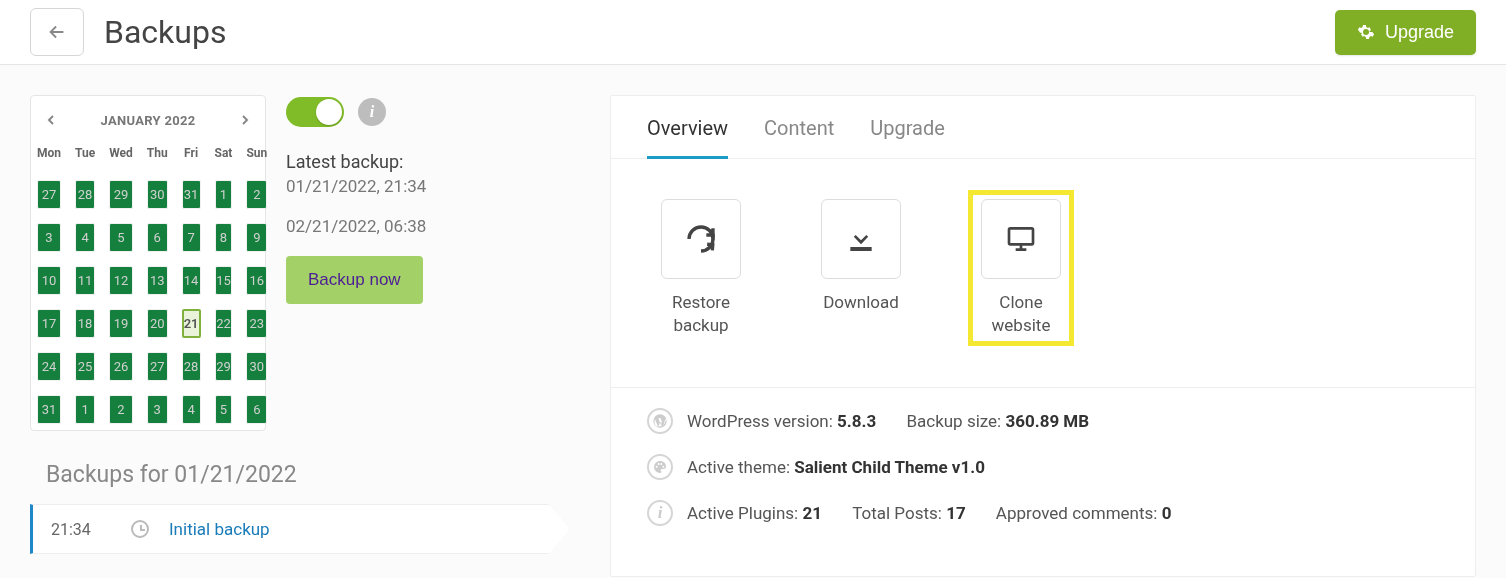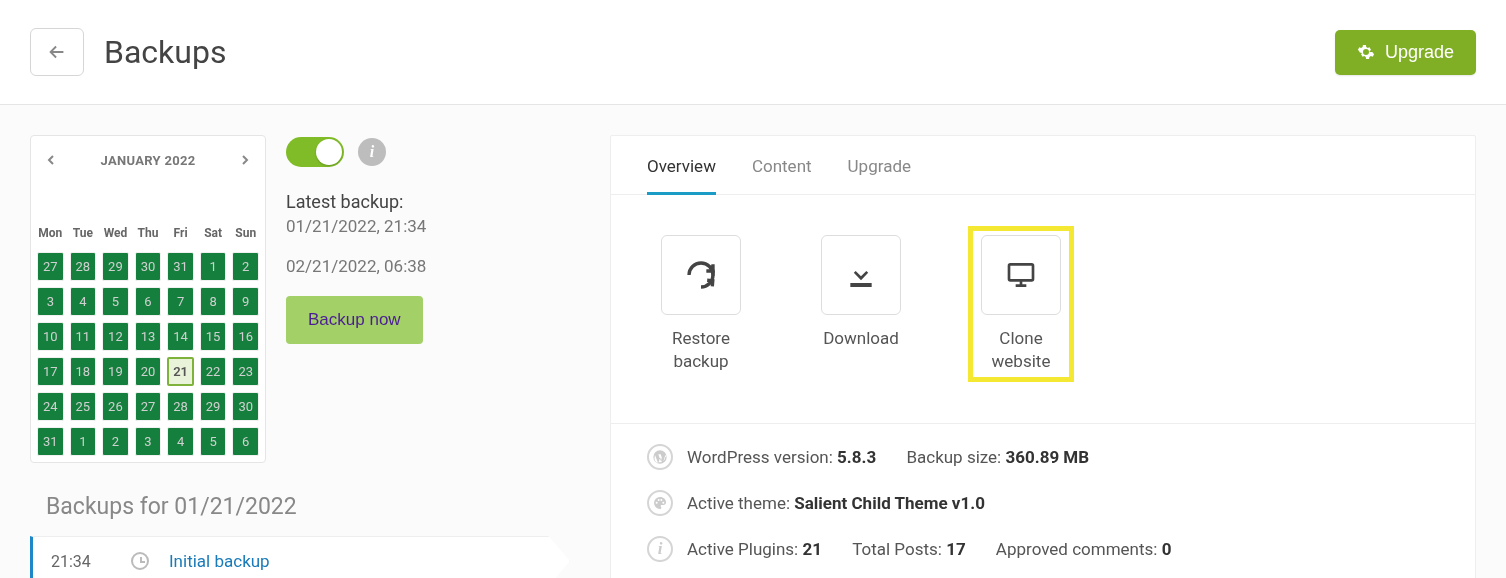--- a/index.html
+++ b/index.html
@@ -1,34 +1,34 @@
 <!DOCTYPE html>
 <html><head>
 <meta charset="utf-8">
 <style>
 * { margin: 0; padding: 0; box-sizing: border-box; }
 body { font-family: -apple-system, BlinkMacSystemFont, "Segoe UI", Roboto, "Helvetica Neue", Arial, sans-serif; background: #fbfbfb; color: #333; width: 1506px; }
-.header { background: #fff; border-bottom: 1px solid #e5e5e5; padding: 28px 30px; display: flex; align-items: center; justify-content: space-between; }
+.header { background: #fff; border-bottom: 1px solid #e5e5e5; padding: 8px 30px; display: flex; align-items: center; justify-content: space-between; }
 .header-left { display: flex; align-items: center; gap: 20px; }
 .back-btn { width: 54px; height: 48px; border: 1px solid #d6d6d6; border-radius: 6px; background: #fff; display: flex; align-items: center; justify-content: center; cursor: pointer; }
 .back-btn svg { width: 22px; height: 22px; }
 .page-title { font-size: 32px; font-weight: 400; color: #444; }
 .upgrade-btn { background: #80af26; color: #fff; border: none; border-radius: 5px; padding: 12px 22px; font-size: 18px; display: flex; align-items: center; gap: 10px; cursor: pointer; box-shadow: 0 1px 2px rgba(0,0,0,.1); }
 .upgrade-btn svg { width: 18px; height: 18px; }
 
 .content { display: flex; padding: 30px; gap: 40px; align-items: flex-start; }
 .left-col { width: 540px; }
 .right-col { flex: 1; background: #fff; border: 1px solid #eee; border-radius: 2px; }
 
 .cal-row { display: flex; align-items: flex-start; gap: 20px; }
 .calendar { width: 236px; background: #fff; border: 1px solid #e5e5e5; border-radius: 4px; padding: 6px; }
 .cal-header { display: flex; align-items: center; justify-content: space-between; padding: 6px 2px 10px; }
 .cal-nav { width: 24px; height: 24px; display: flex; align-items: center; justify-content: center; color: #888; cursor: pointer; font-size: 14px; }
 .cal-month { font-size: 13px; font-weight: 700; color: #777; flex: 1; text-align: center; letter-spacing: .3px; }
-.cal-grid { display: grid; grid-template-columns: repeat(7, 1fr); gap: 6px; margin-top: 40px; }
+.cal-grid { display: grid; grid-template-columns: repeat(7, 1fr); gap: 14px; }
 .cal-day-head { font-size: 12px; font-weight: 700; color: #666; text-align: center; padding: 4px 0 6px; }
 .cal-cell { font-size: 13px; color: #d0d0d0; text-align: center; padding: 6px 0; border: 1px solid #f1f1f1; background: #15803d; border-radius: 2px; }
 .cal-cell.selected { border: 2px solid #7fb23a; background: #e9f3d9; color: #555; font-weight: 600; padding: 5px 0; }
 
 .info-col { flex: 1; padding-top: 2px; }
 .toggle-row { display: flex; align-items: center; gap: 14px; margin-bottom: 24px; }
 .toggle { width: 58px; height: 30px; background: #80bc27; border-radius: 999px; position: relative; cursor: pointer; }
 .toggle-knob { position: absolute; right: 2px; top: 2px; width: 26px; height: 26px; background: #fff; border-radius: 50%; box-shadow: 0 1px 2px rgba(0,0,0,.2); }
 .info-icon { width: 28px; height: 28px; background: #bdbdbd; border-radius: 50%; color: #fff; display: flex; align-items: center; justify-content: center; font-style: italic; font-weight: bold; font-family: Georgia, serif; font-size: 16px; }
 .info-label { font-size: 18px; color: #444; margin-bottom: 4px; }
@@ -37,21 +37,21 @@
 
 .backups-for { font-size: 23px; color: #888; margin: 30px 0 16px 16px; font-weight: 400; }
 .backup-item { border-left: 3px solid #1e87c8; background: #fff; border-top: 1px solid #eee; border-bottom: 1px solid #eee; border-right: 1px solid #f5f5f5; padding: 14px 18px; display: flex; align-items: center; gap: 20px; position: relative; clip-path: polygon(0 0, 96% 0, 100% 50%, 96% 100%, 0 100%); }
 .backup-time { font-size: 16px; color: #666; width: 60px; }
 .clock-icon { width: 18px; height: 18px; border: 2px solid #bbb; border-radius: 50%; position: relative; }
 .clock-icon::before { content: ''; position: absolute; top: 3px; left: 7px; width: 2px; height: 5px; background: #bbb; }
 .clock-icon::after { content: ''; position: absolute; top: 7px; left: 7px; width: 5px; height: 2px; background: #bbb; }
 .backup-name { color: #1a7bb9; font-size: 17px; }
 
 .tabs { display: flex; gap: 36px; padding: 20px 36px 0; border-bottom: 1px solid #eee; }
-.tab { font-size: 17px; color: #888; padding-bottom: 16px; cursor: pointer; }
+.tab { font-size: 20px; color: #888; padding-bottom: 16px; cursor: pointer; }
 .tab.active { color: #333; border-bottom: 3px solid #1a9cc7; margin-bottom: -1px; }
 
 .actions { display: flex; gap: 80px; padding: 40px 50px 50px; border-bottom: 1px solid #eee; }
 .action { display: flex; flex-direction: column; align-items: center; gap: 12px; }
 .action.highlighted { outline: 5px solid #f5e833; outline-offset: -2px; padding: 6px 10px; margin: -6px -10px; }
 .action-icon-box { width: 80px; height: 80px; border: 1px solid #ddd; border-radius: 6px; display: flex; align-items: center; justify-content: center; cursor: pointer; }
 .action-icon-box svg { width: 32px; height: 32px; }
 .action-label { font-size: 17px; color: #555; text-align: center; line-height: 1.35; }
 
 .details { padding: 20px 36px 30px; }

